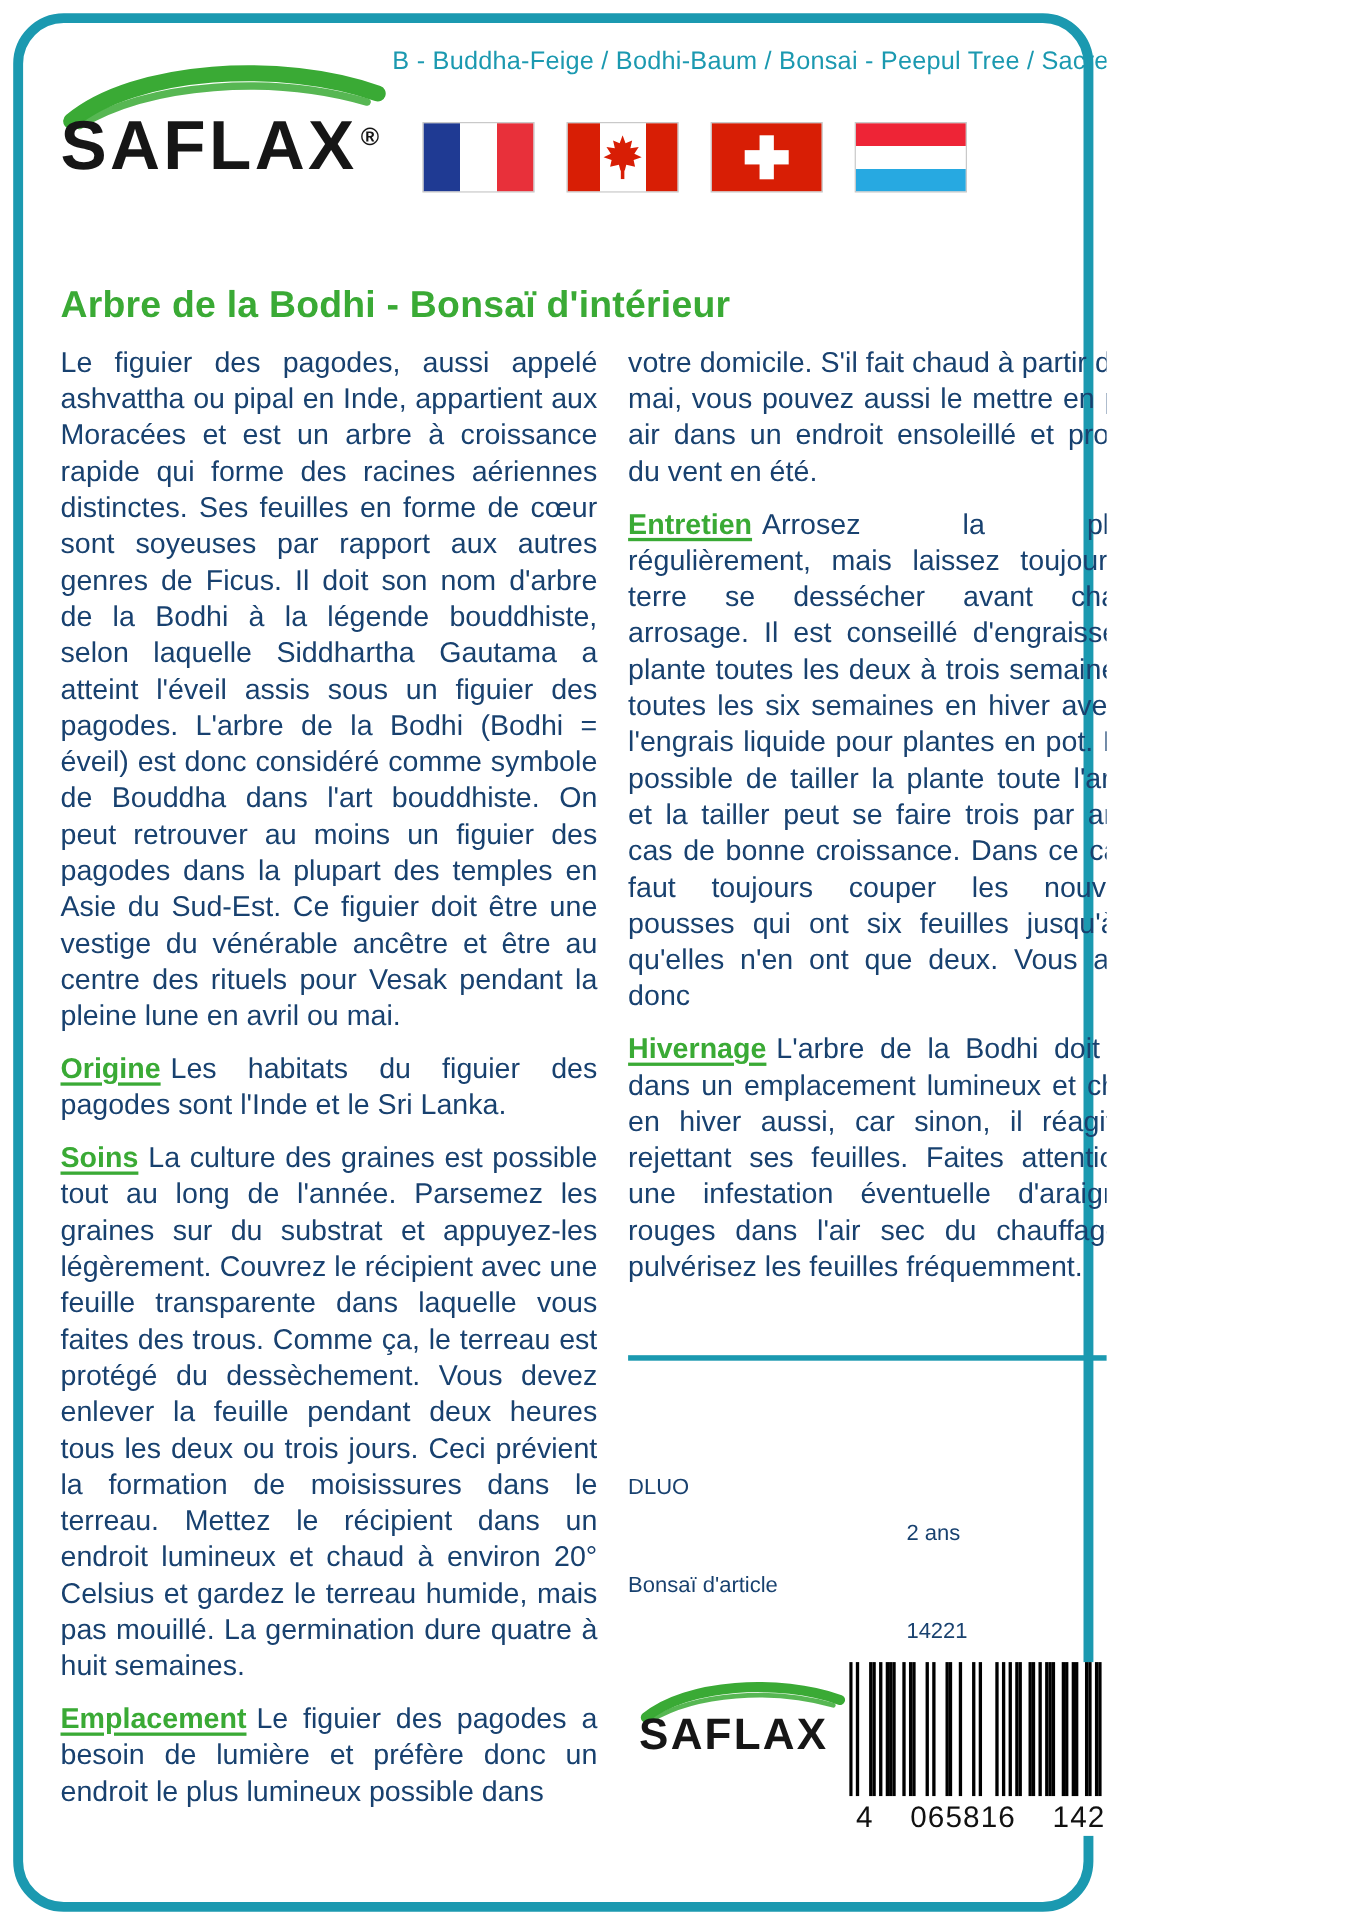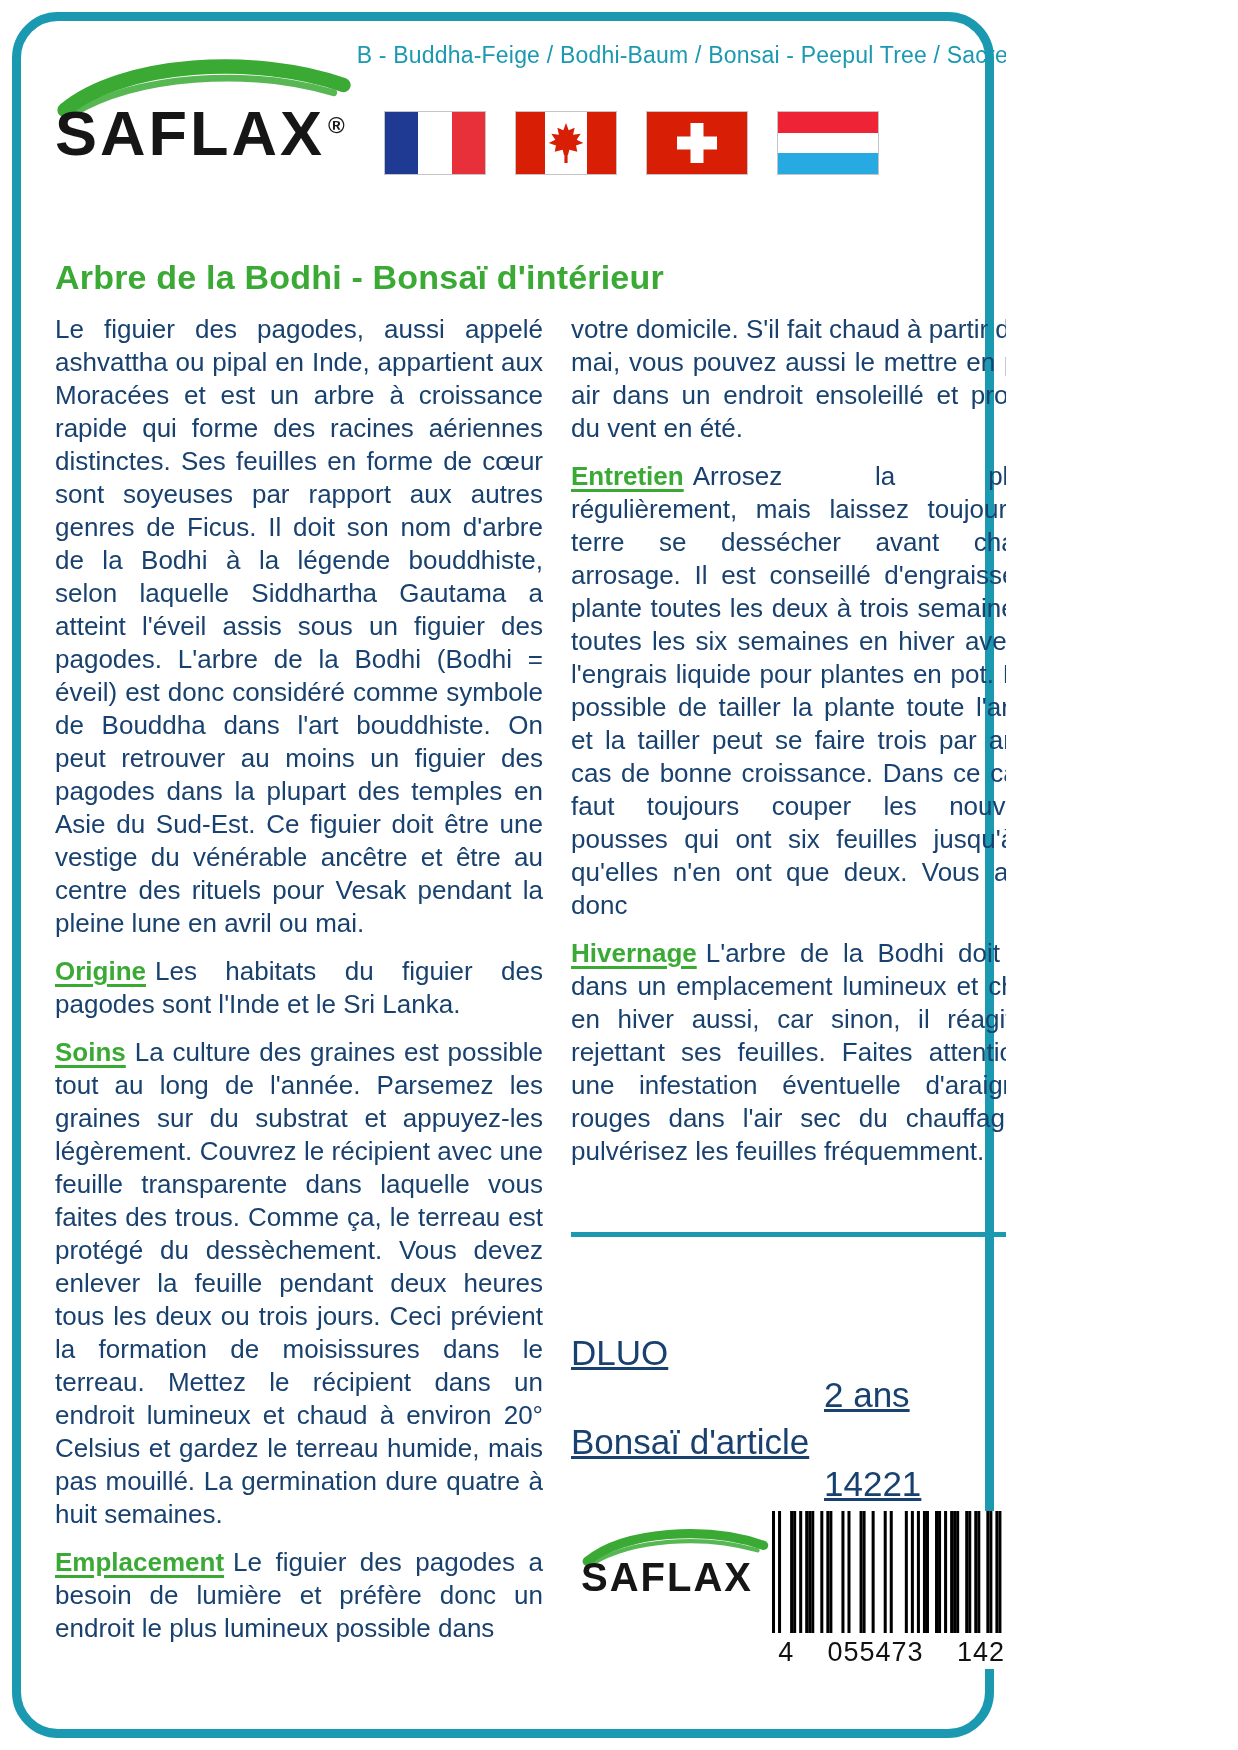--- a/index.html
+++ b/index.html
@@ -50,21 +50,21 @@
   .columns{display:flex;gap:28px;margin-top:16px;color:var(--navy);}
   .col{width:488px;font-size:26px;line-height:33px;text-align:justify;}
   .para{margin:0 0 15px;}
   .sec{
     color:var(--green);font-weight:bold;text-decoration:underline;
     text-decoration-thickness:2.5px;text-underline-offset:4px;margin-right:9px;
   }
 
   
   .rule{height:5px;background:var(--teal);margin-top:64px;}
-  .details{margin-top:92px;font-size:35px;color:var(--navy);text-decoration:underline;}
+  .details{margin-top:92px;font-size:20px;color:var(--navy);}
   .drow{display:flex;line-height:47px;}
   .dlabel{flex:0 0 253px;}
   .dvalue{flex:1;margin-top:42px;}
   .bottom-row{display:flex;align-items:flex-start;margin-top:4px;}
   .logo-bottom{width:200px;margin-left:10px;margin-top:14px;}
   .logo-bottom .arc{width:190px;height:42px;}
   .logo-bottom .word{font-size:40px;letter-spacing:2px;margin-top:-10px;}
   .barcode{margin-left:auto;width:300px;background:#fff;}
   .bars{height:122px;}
   .bc-digits{
@@ -188,21 +188,21 @@
                   <rect x="83" y="0" width="1" height="60"></rect>
                   <rect x="85" y="0" width="1" height="60"></rect>
                   <rect x="86" y="0" width="1" height="60"></rect>
                   <rect x="87" y="0" width="1" height="60"></rect>
                   <rect x="90" y="0" width="1" height="60"></rect>
                   <rect x="92" y="0" width="1" height="60"></rect>
                   <rect x="94" y="0" width="1" height="60"></rect>
                 </svg></div>
             <div class="bc-digits">
               <span>4</span>
-              <span>055473</span>
+              <span>065816</span>
               <span>142210</span>
             </div>
           </div>
         </div>
 
       </div>
     </div>
   </div>
 </div>
 

